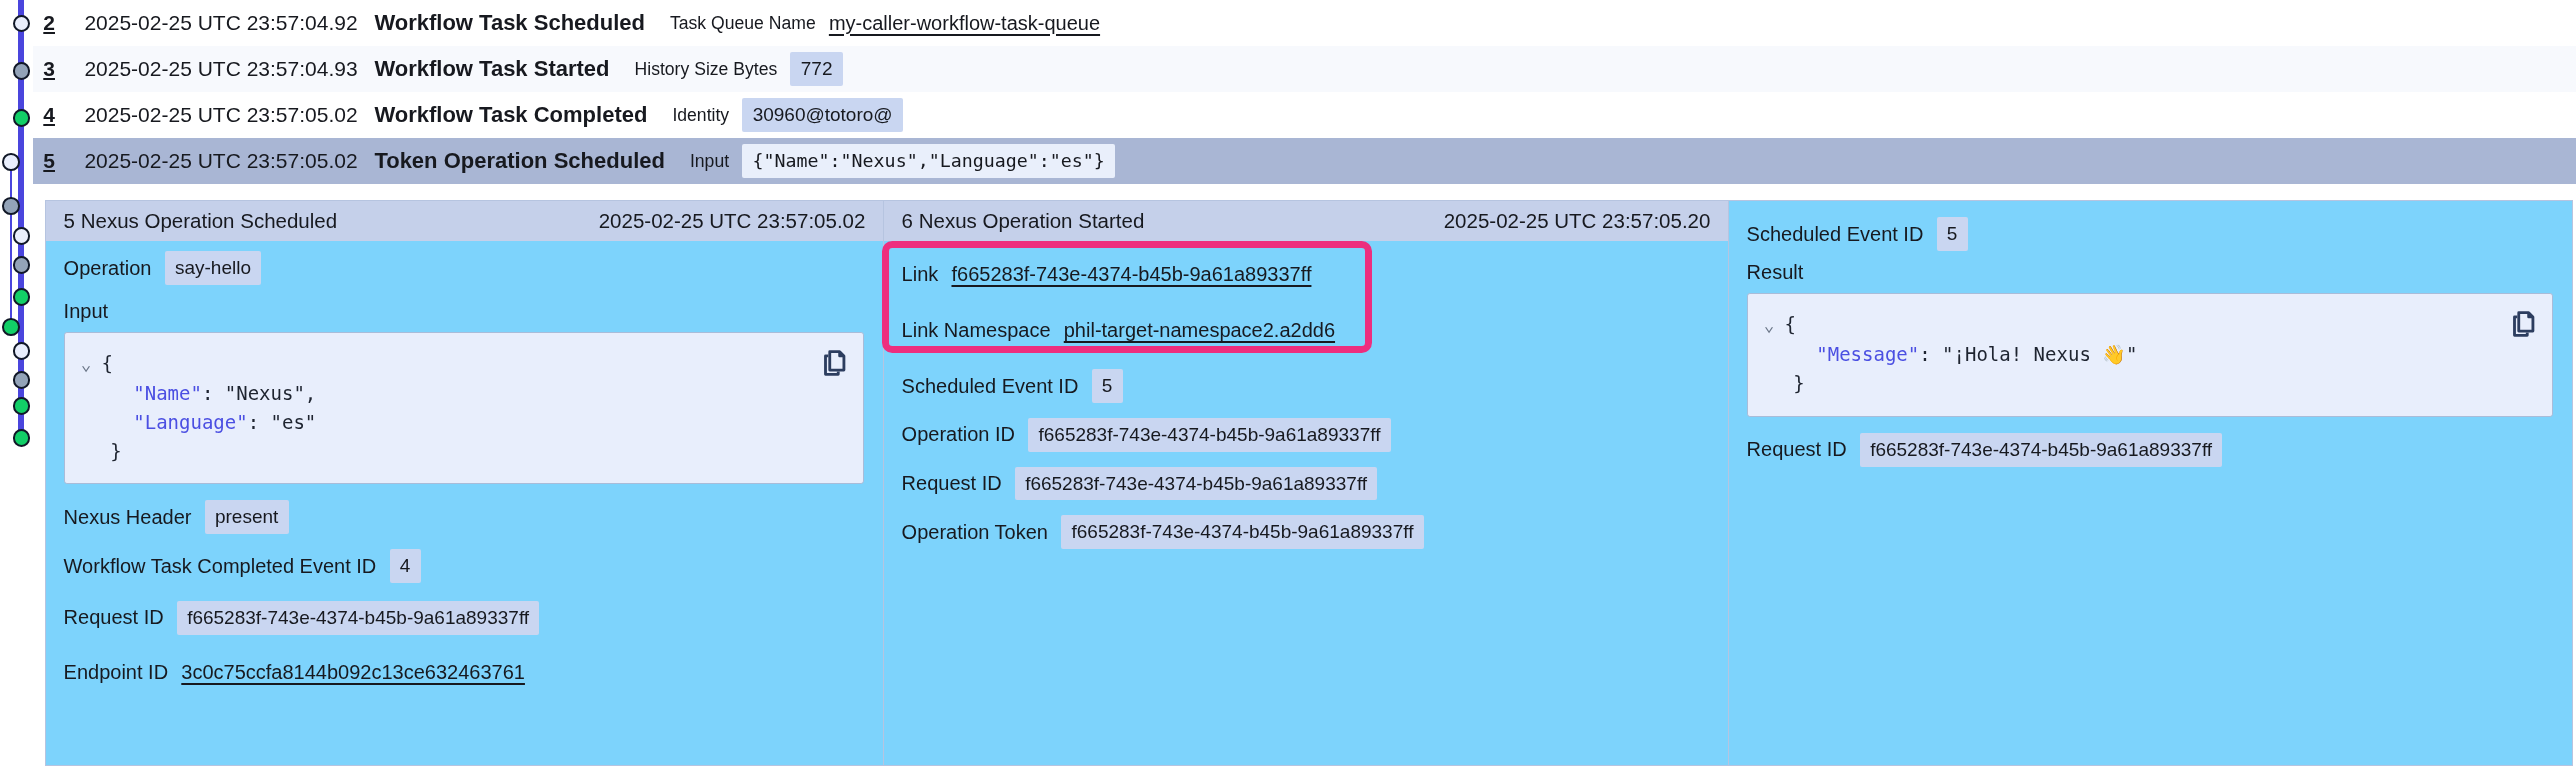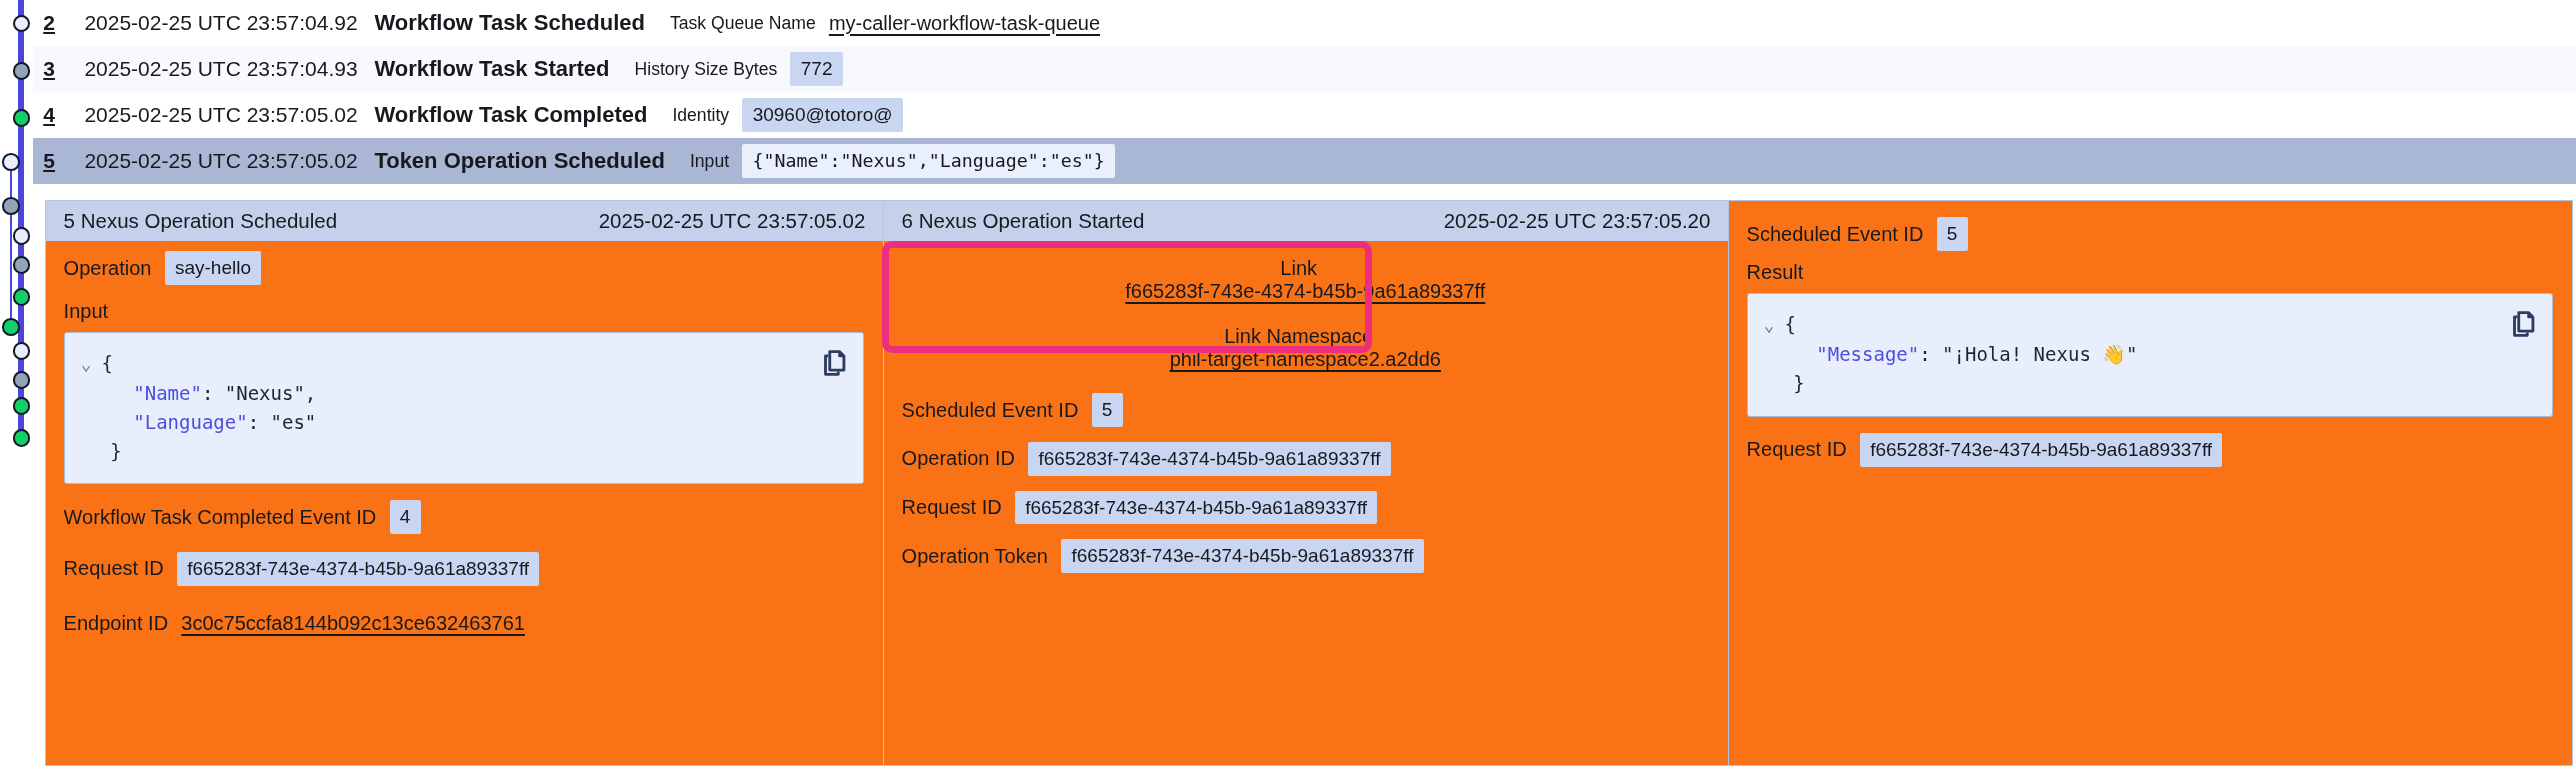--- a/index.html
+++ b/index.html
@@ -29,30 +29,30 @@
   .badge { display:inline-block; background:#c9d6f1; border-radius:2px; padding:5.9px 10.3px;
     font-size:19px; line-height:22px; white-space:nowrap; }
   .badge.mono { font-family:"DejaVu Sans Mono", monospace; font-size:18.3px; background:#e9effb; }
   .vlink { font-size:20px; color:#17191f; text-decoration:underline; text-underline-offset:3.7px;
     text-decoration-thickness:1.5px; white-space:nowrap; cursor:pointer; }
   .erow .vlink { font-size:20px; }
 
   
   .panels { position:absolute; left:45px; top:200px; width:2528px; height:566px;
     display:grid; grid-template-columns:838px 845px 1fr;
-    border:1.5px solid #b6c4e0; background:#f97316; }
+    border:1.5px solid #b6c4e0; background:#7dd3fc; }
   .panel { position:relative; border-right:1.5px solid #b6c4e0; }
   .panel:last-child { border-right:none; }
   .phead { height:40px; background:#c5d0ea; display:flex; align-items:center;
     justify-content:space-between; padding:0 17.6px; font-size:20.5px; }
   .ptitle { white-space:nowrap; }
   .ptime { white-space:nowrap; }
   .pbody { padding:10.3px 19px 0 17.6px; }
   .field { display:flex; align-items:center; min-height:34px; margin-bottom:14.7px; }
-  .field.linkrow { margin-bottom:22px;flex-direction:column; }
+  .field.linkrow { margin-bottom:22px; }
   .flabel { font-size:20px; margin-right:13.2px; white-space:nowrap; }
   .plabel { font-size:20px; margin:4.4px 0 8.8px 0; }
 
   .codeblock { position:relative; background:#e8eefc; border:1.5px solid #a9bcd9; border-radius:2.9px;
     padding:16px 14.7px 17.6px 11.7px; font-family:"DejaVu Sans Mono", monospace; font-size:19px;
     line-height:29px; color:#1e2430; margin-bottom:16px; }
   .codeline { white-space:pre; }
   .codeline .chev::before { content:"\2304"; color:#6b7688; font-size:17.6px; margin:0 10.3px 0 4.4px; }
   .codeline.ind { padding-left:57px; }
   .codeline.closer { padding-left:34px; }
@@ -138,20 +138,24 @@
               <path d="M8 7 H6 v13 h9 v-2"></path>
               <path d="M9 4 h7 l3 3 v10 h-10 z"></path>
               <path d="M16 4 v3 h3"></path>
             </svg>
           </button>
           <div class="codeline"><span class="chev"></span><span>{</span></div>
           <div class="codeline ind"><span class="jkey">"Name"</span><span>: "Nexus",</span></div>
           <div class="codeline ind"><span class="jkey">"Language"</span><span>: "es"</span></div>
           <div class="codeline closer"><span>}</span></div>
         </div>
+        <div class="field">
+          <span class="flabel">Nexus Header</span>
+          <span class="badge">present</span>
+        </div>
         <div class="field" style="margin-bottom:17.6px;">
           <span class="flabel">Workflow Task Completed Event ID</span>
           <span class="badge">4</span>
         </div>
         <div class="field" style="margin-bottom:20.5px;">
           <span class="flabel">Request ID</span>
           <span class="badge">f665283f-743e-4374-b45b-9a61a89337ff</span>
         </div>
         <div class="field">
           <span class="flabel">Endpoint ID</span>

